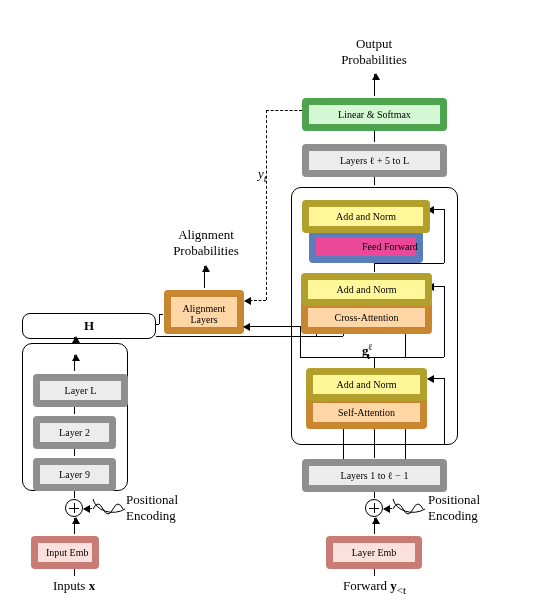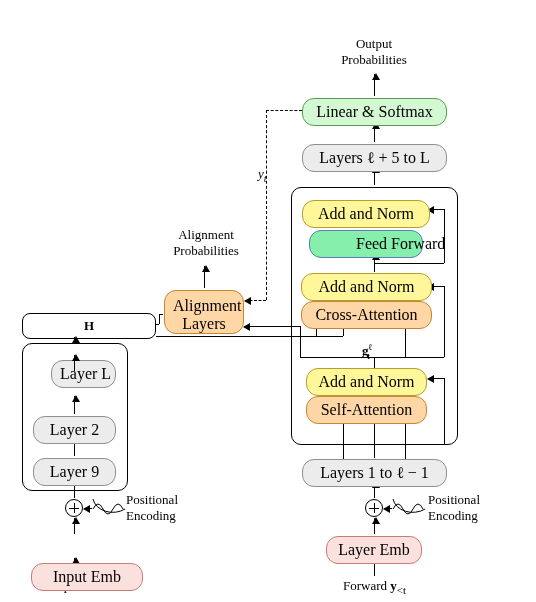--- a/index.html
+++ b/index.html
@@ -5,40 +5,40 @@
   * { box-sizing: border-box; }
   body {
     margin: 0;
     background: #fff;
     font-family: "Times New Roman", Georgia, serif;
     width: 536px;
     height: 602px;
     position: relative;
   }
   .box {
-    border: 1px solid #14b8a6;
-    border-radius: 12px;
+    border: 7px solid #14b8a6;
+    border-radius: 4px;
     padding: 4px 8px;
     text-align: center;
-    font-size: 16px;
+    font-size: 10px;
     background: #fff;
     position: absolute;
     white-space: nowrap;
   }
   .container-box {
     border: 1px solid #000;
     border-radius: 10px;
     position: absolute;
     background: transparent;
   }
   .gray   { background: #ececec; border-color: #8f8f8f; }
   .pink   { background: #fbe1de; border-color: #c97b76; }
   .orange { background: #ffd6a5; border-color: #c7862f; }
   .yellow { background: #fff79a; border-color: #b39f2b; }
-  .blue   { background: #86efac; border-color: #5b7dbb; padding-left: 46px; }
+  .blue   { background: #ec4899; border-color: #5b7dbb; padding-left: 46px; }
   .green  { background: #d3f8d3; border-color: #4fa34f; }
   .label {
     position: absolute;
     font-size: 13px;
     text-align: center;
     white-space: nowrap;
   }
   .arrow {
     position: absolute;
     width: 0;
@@ -122,21 +122,21 @@
   }
 </style>
 </head>
 <body>
 
 <div class="label" style="left:24px; top:578px; width:100px;">
   <span>Inputs </span><b><span>x</span></b>
 </div>
 <div class="arrow" style="left:74px; top:558px; height:18px;"></div>
 
-<div class="box pink" style="left:31px; top:536px; width:112px;margin-top:27px;">
+<div class="box pink" style="left:31px; top:536px; width:68px;">
   <span>Input Emb</span>
 </div>
 
 <div class="arrow" style="left:74px; top:518px; height:16px;"></div>
 
 <div class="oplus" style="left:65px; top:499px;"></div>
 
 <div class="wave" style="left:92px; top:498px;">
   <svg viewBox="0 0 34 22">
       <path d="M1 11 Q6 1 11 11 T21 11 T31 11" fill="none" stroke="#000" stroke-width="1"></path>
@@ -149,21 +149,21 @@
   <span>Encoding</span>
 </div>
 
 <div class="container-box" style="left:22px; top:343px; width:106px; height:148px;"></div>
 
 <div class="arrow" style="left:74px; top:480px; height:18px;"></div>
 <div class="box gray" style="left:33px; top:458px; width:83px;"><span>Layer 9</span></div>
 <div class="arrow" style="left:74px; top:438px; height:18px;"></div>
 <div class="box gray" style="left:33px; top:416px; width:83px;"><span>Layer 2</span></div>
 <div class="arrow" style="left:74px; top:396px; height:18px;"></div>
-<div class="box gray" style="left:33px; top:360px; width:65px;margin-left:18px;"><span>Layer L</span></div>
+<div class="box gray" style="left:33px; top:374px; width:95px;"><span>Layer L</span></div>
 <div class="arrow" style="left:74px; top:355px; height:16px;"></div>
 
 <div class="h-box" style="left:22px; top:313px; width:134px;"><span>H</span></div>
 <div class="arrow" style="left:74px; top:337px; height:5px;"></div>
 
 <div class="box orange" style="left:164px; top:290px; width:80px; height:44px; padding-top:6px;">
   <span>Alignment</span><br>
   <span>Layers</span>
 </div>
 <div class="arrow" style="left:204px; top:266px; height:22px;"></div>

